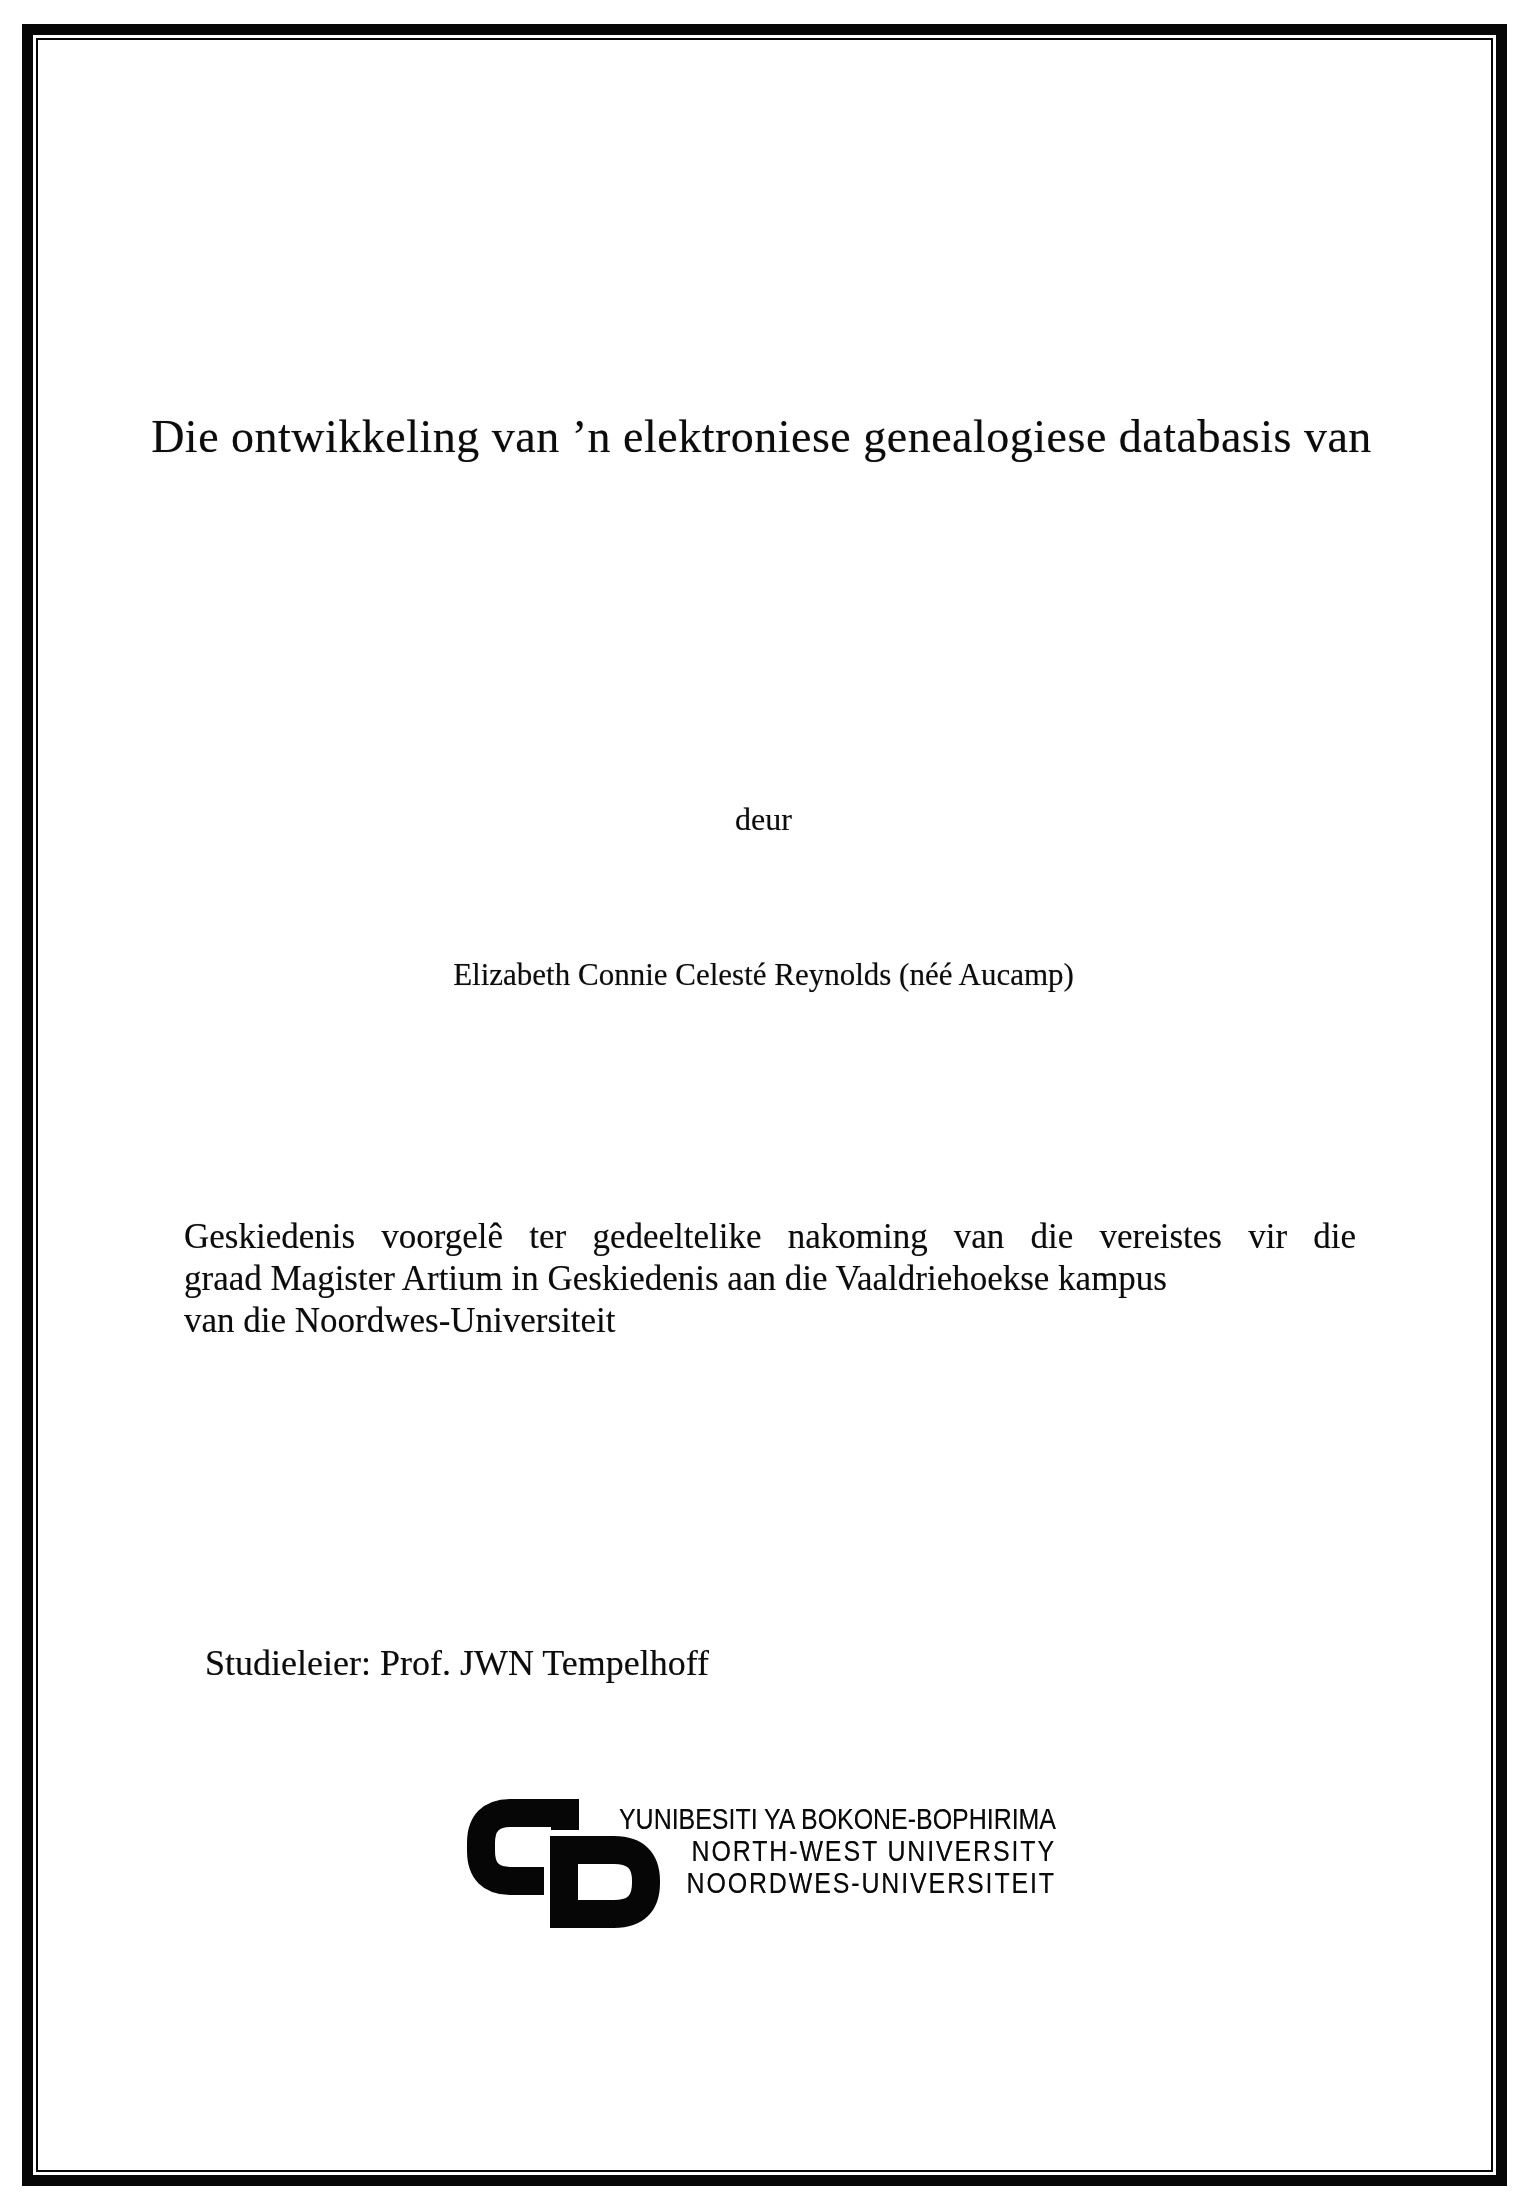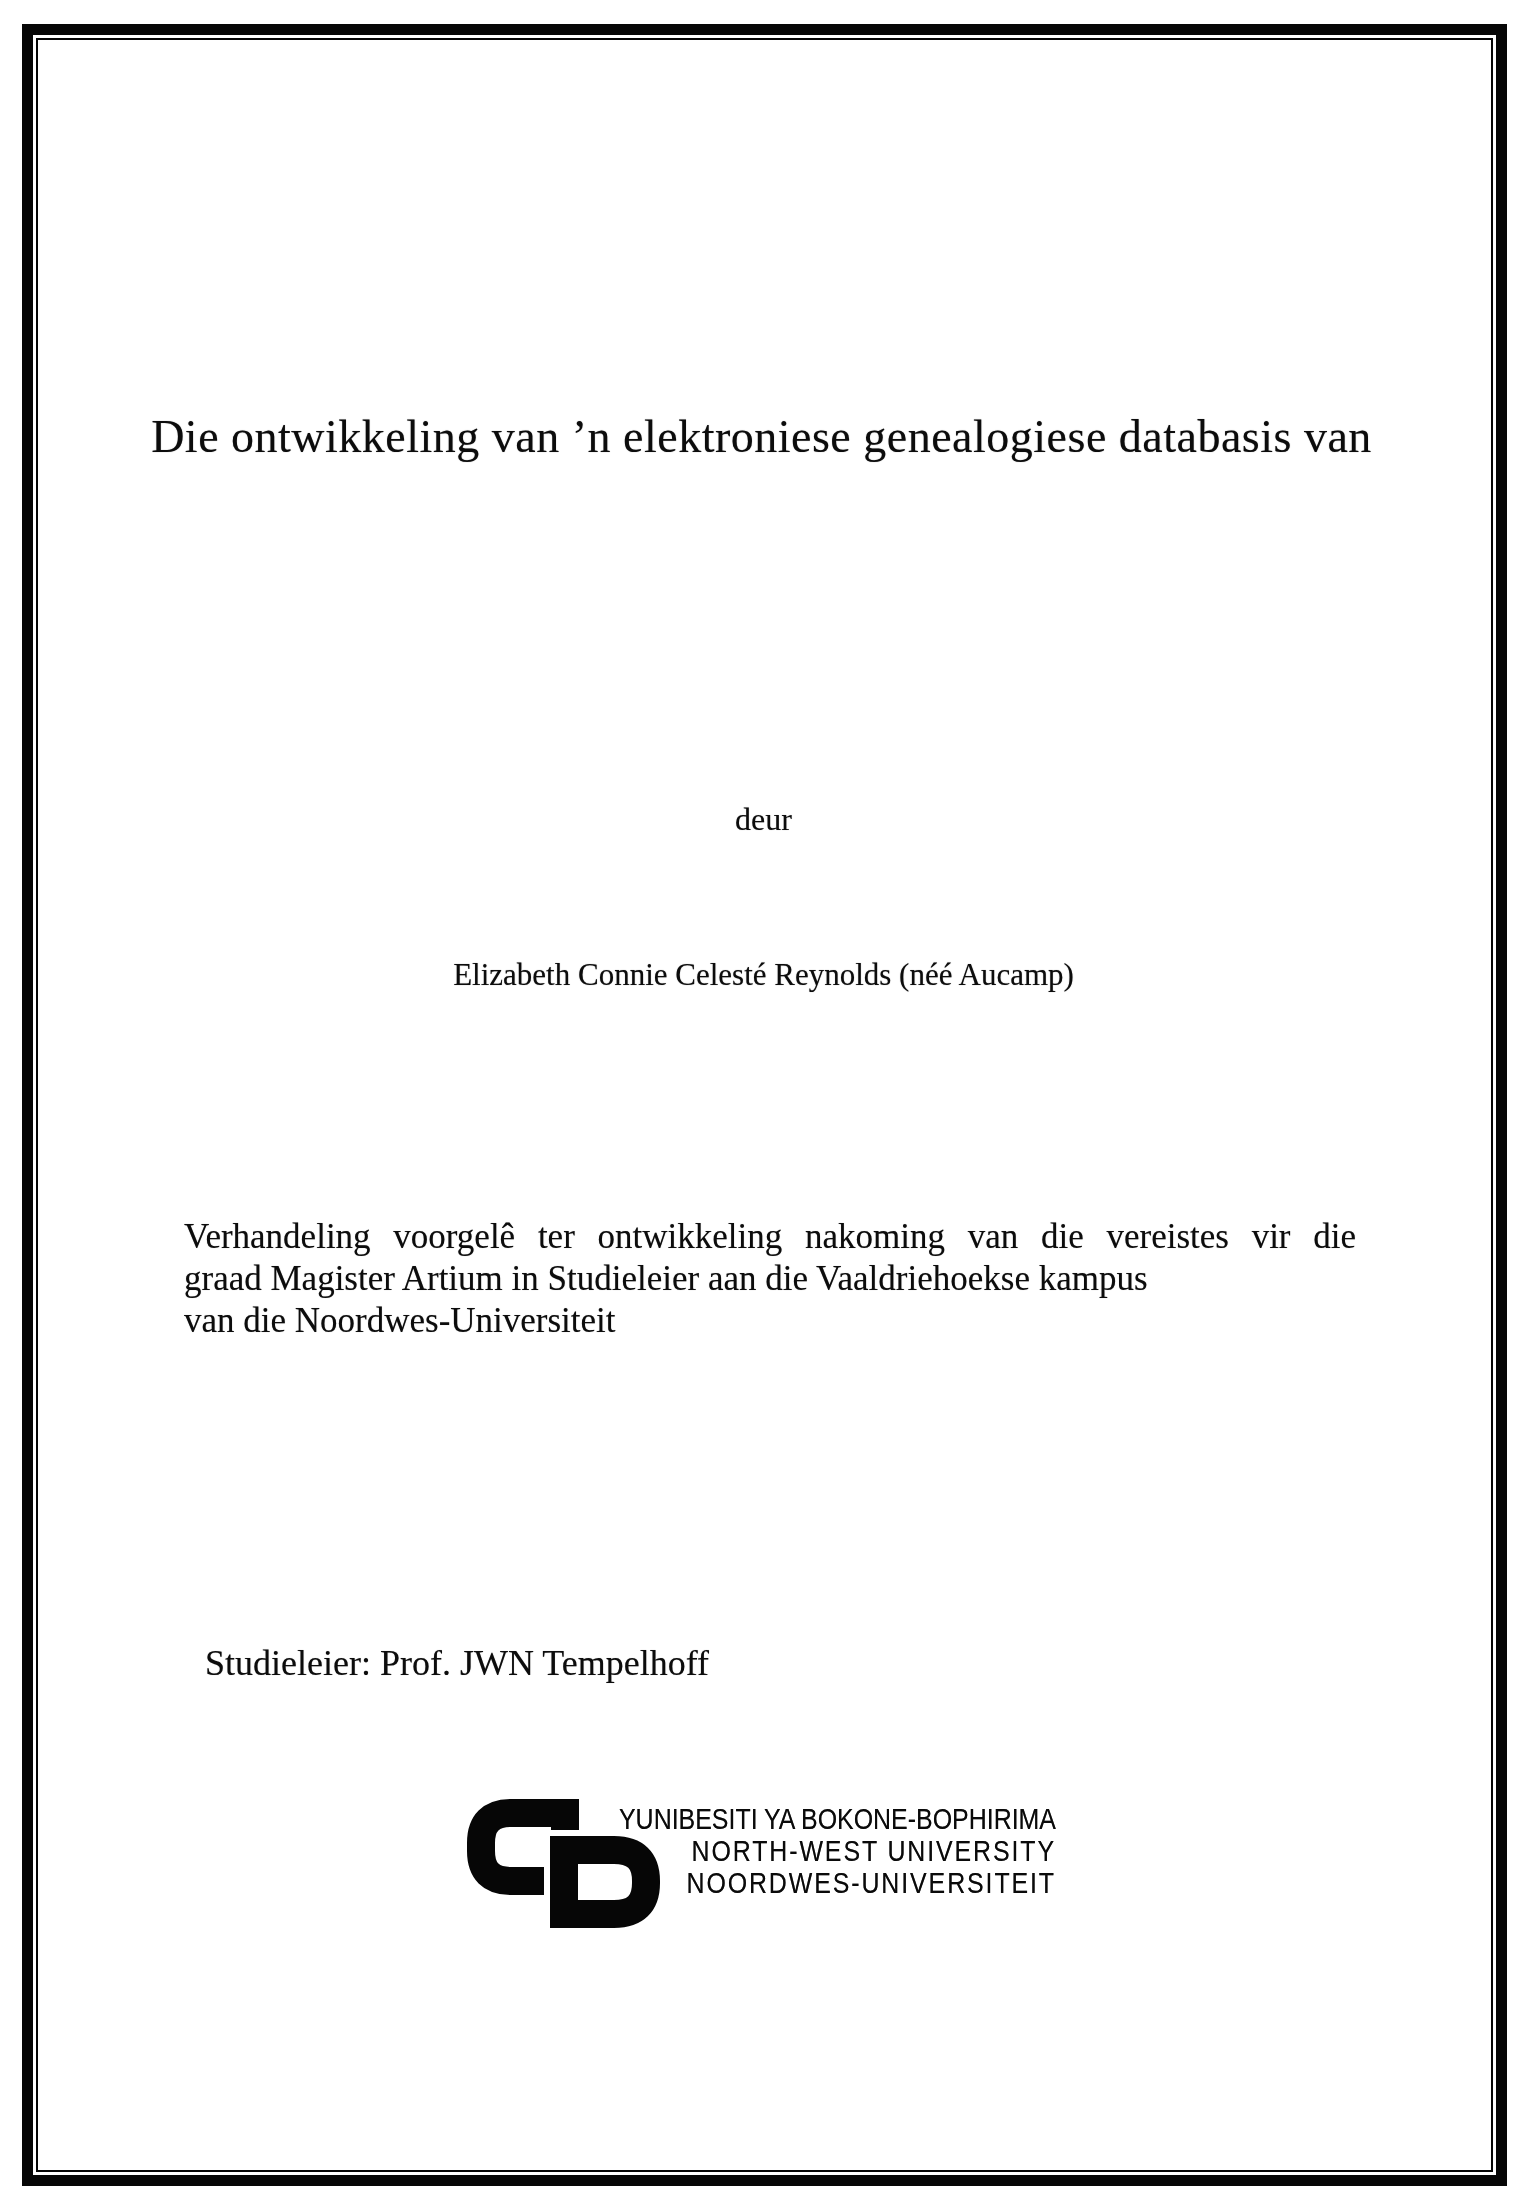--- a/index.html
+++ b/index.html
@@ -71,22 +71,22 @@
 
 <div class="doc-title">
   <div>Die ontwikkeling van ’n elektroniese genealogiese databasis van</div>
 </div>
 
 <div class="byline">deur</div>
 
 <div class="author">Elizabeth Connie Celesté Reynolds (néé Aucamp)</div>
 
 <div class="statement">
-  <div class="just">Verhandeling voorgelê ter ontwikkeling nakoming van die vereistes vir die</div>
-  <div><span>graad </span><span class="it">Magister Artium</span><span> in Studieleier aan die Vaaldriehoekse kampus</span></div>
+  <div class="just">Geskiedenis voorgelê ter gedeeltelike nakoming van die vereistes vir die</div>
+  <div><span>graad </span><span class="it">Magister Artium</span><span> in Geskiedenis aan die Vaaldriehoekse kampus</span></div>
   <div>van die Noordwes-Universiteit</div>
 </div>
 
 <div class="supervisor-block">
   <div>Studieleier: Prof. JWN Tempelhoff</div>
 </div>
 
 <div class="logo">
   <svg class="logo-mark" width="193" height="130" viewBox="0 0 193 130" aria-hidden="true">
 

